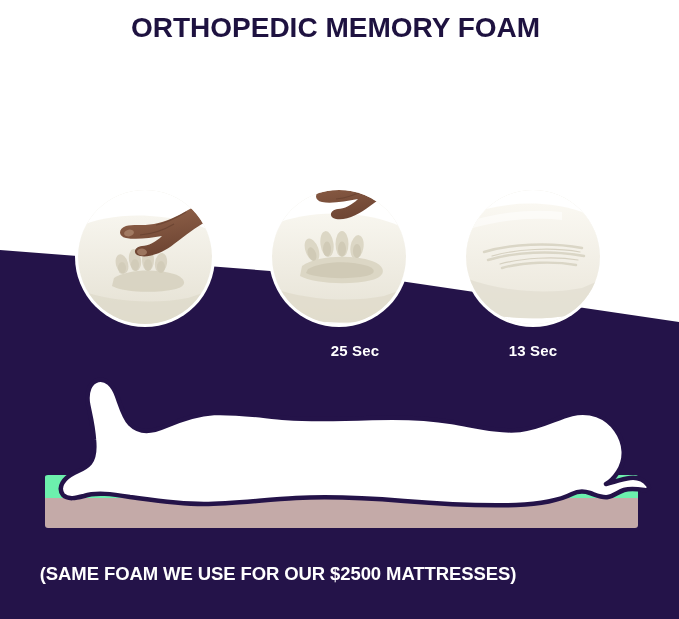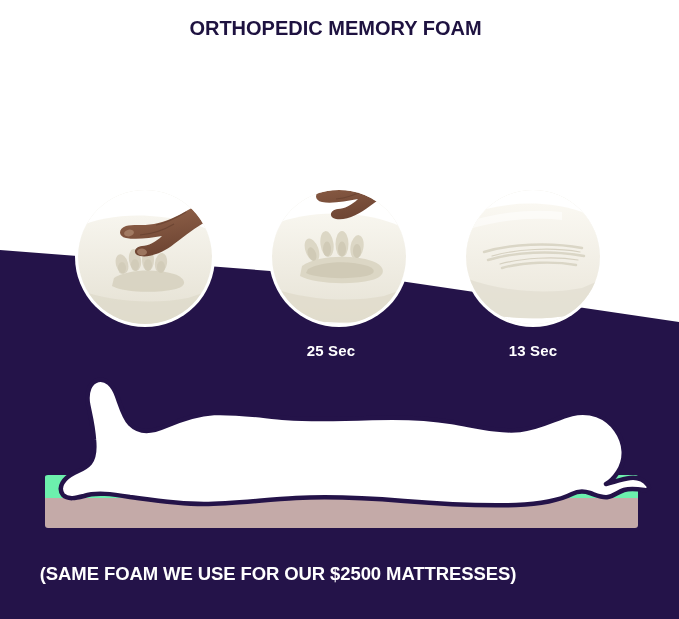--- a/index.html
+++ b/index.html
@@ -58,21 +58,21 @@
     padding-top: 2px;
     font-size: 42px;
     line-height: 44px;
     font-weight: 700;
     letter-spacing: -0.6px;
     color: #1e1240;
     font-family: "Liberation Sans", sans-serif;
   }
   .subtitle {
     margin: 12px 8px 0 0;
-    font-size: 20px;
+    font-size: 28px;
     line-height: 32px;
     font-weight: 700;
     letter-spacing: 0px;
     color: #1e1240;
   }
   .lede {
     margin: 12px auto 0 auto;
     width: 500px;
     font-size: 16.5px;
     line-height: 26px;
@@ -109,21 +109,21 @@
     position: absolute;
     z-index: 7;
     top: 342px;
     width: 134px;
     text-align: center;
     font-size: 15px;
     font-weight: 700;
     color: #ffffff;
     letter-spacing: 0.2px;
   }
-  .caption.cap2 { left: 264px; }
+  .caption.cap2 { left: 288px; }
   .caption.cap3 { left: 466px; }
 
   
   .illustration {
     position: absolute;
     left: 0;
     top: 370px;
     width: 679px;
     height: 170px;
     z-index: 6;

